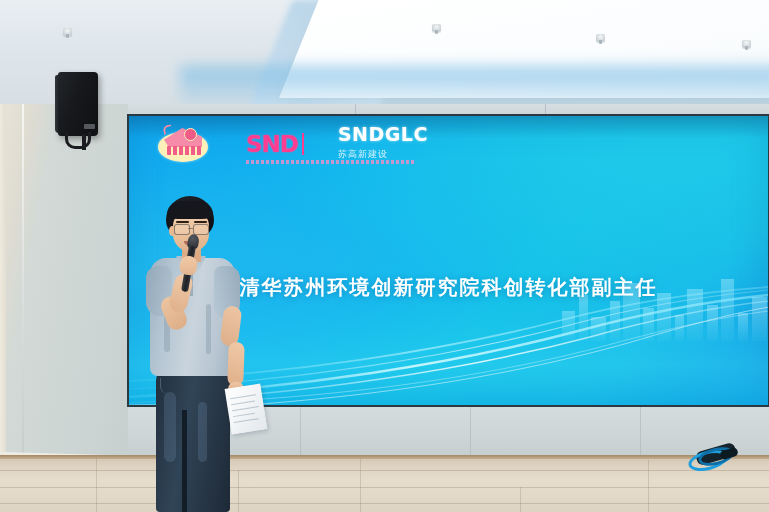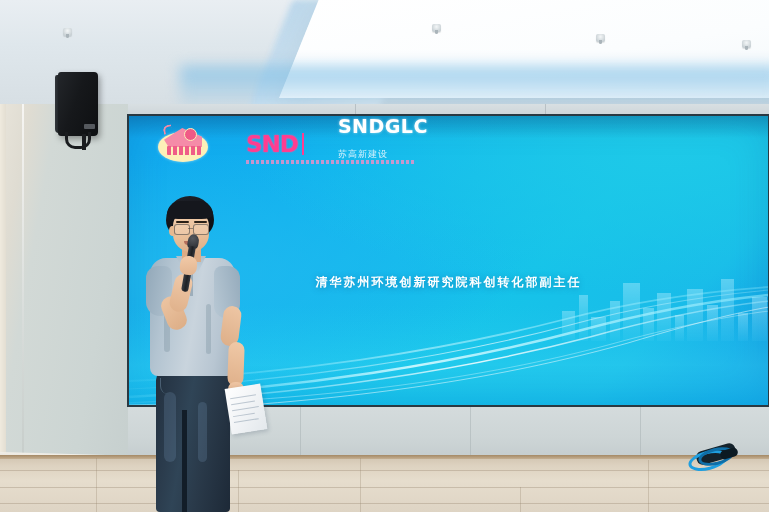--- a/index.html
+++ b/index.html
@@ -208,40 +208,40 @@
     background:repeating-linear-gradient(90deg,rgba(255,140,195,.75) 0 3px,rgba(0,0,0,0) 3px 5px);
   }
 
   .logo-glc{position:relative;height:34px;display:flex;flex-direction:column;justify-content:flex-end;}
   .glc-word{
     font-size:19px;font-weight:bold;letter-spacing:.5px;color:#ffffff;
     font-family:"DejaVu Sans", sans-serif;
     text-shadow:0 0 3px rgba(255,255,255,.6);
   }
   .glc-cn{
-    font-size:9px;color:#eaf8ff;letter-spacing:1px;margin-top:11px;
+    font-size:9px;color:#eaf8ff;letter-spacing:1px;margin-top:3px;
     font-family:"DejaVu Sans", sans-serif;
     opacity:.92;
   }
 
   
   .title{
     position:absolute;left:0;top:88px;width:100%;
     text-align:center;
     font-family:"DejaVu Sans", sans-serif;
     font-size:50px;font-weight:bold;color:#ffffff;
     letter-spacing:20px;
     text-indent:20px;
     text-shadow:0 2px 10px rgba(0,70,130,.35);
   }
   .subtitle{
     position:absolute;left:0;top:158px;width:100%;
     text-align:center;
     font-family:Liberation Serif, serif;
-    font-size:12px;font-weight:bold;color:#ffffff;
+    font-size:20px;font-weight:bold;color:#ffffff;
     letter-spacing:2px;
     text-shadow:0 1px 6px rgba(0,70,130,.4);
   }
 
   
   .person{position:absolute;left:140px;top:196px;width:130px;height:316px;}
 
   .hair{
     position:absolute;left:26px;top:0px;width:48px;height:42px;
     background:linear-gradient(160deg,#20232b 0%,#111318 60%,#0a0c10 100%);

